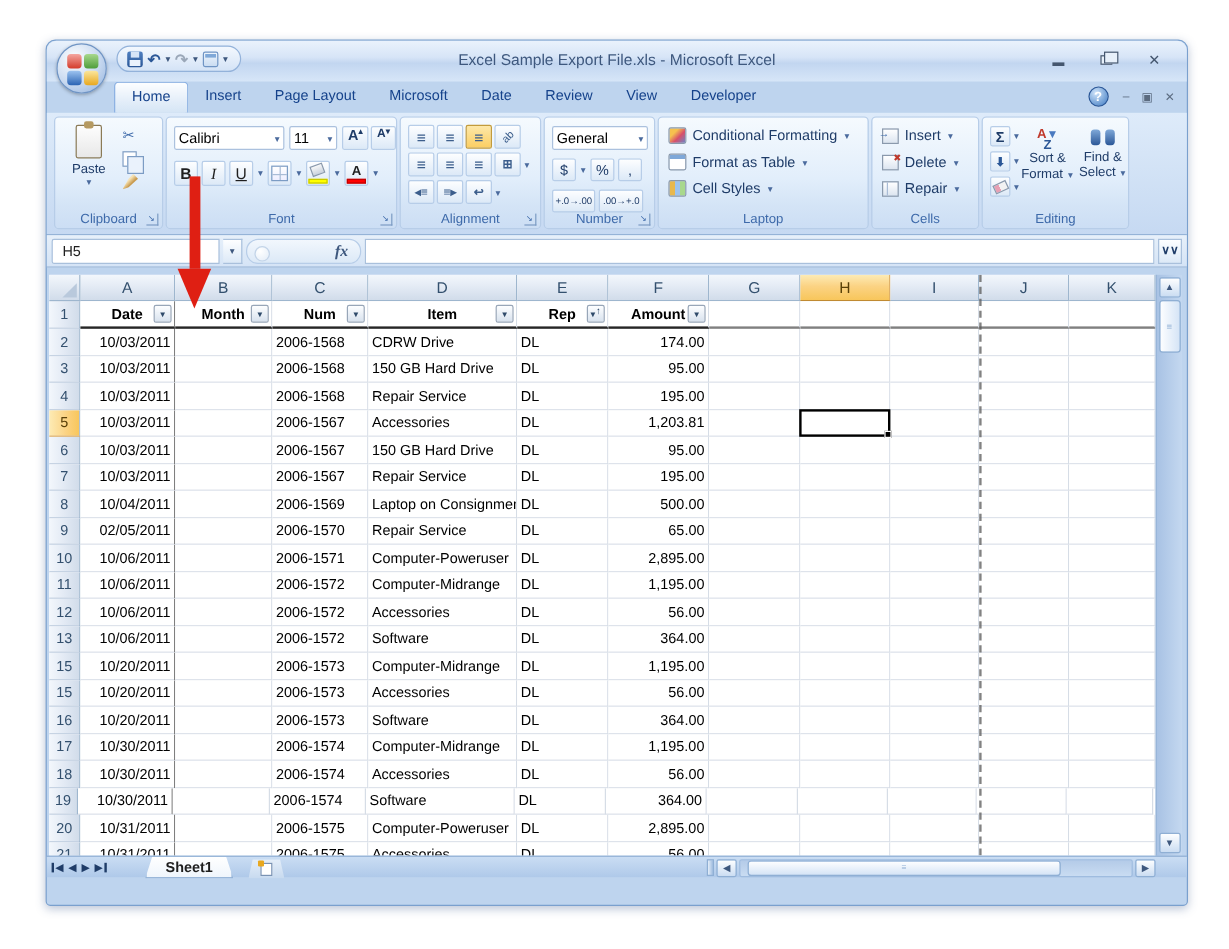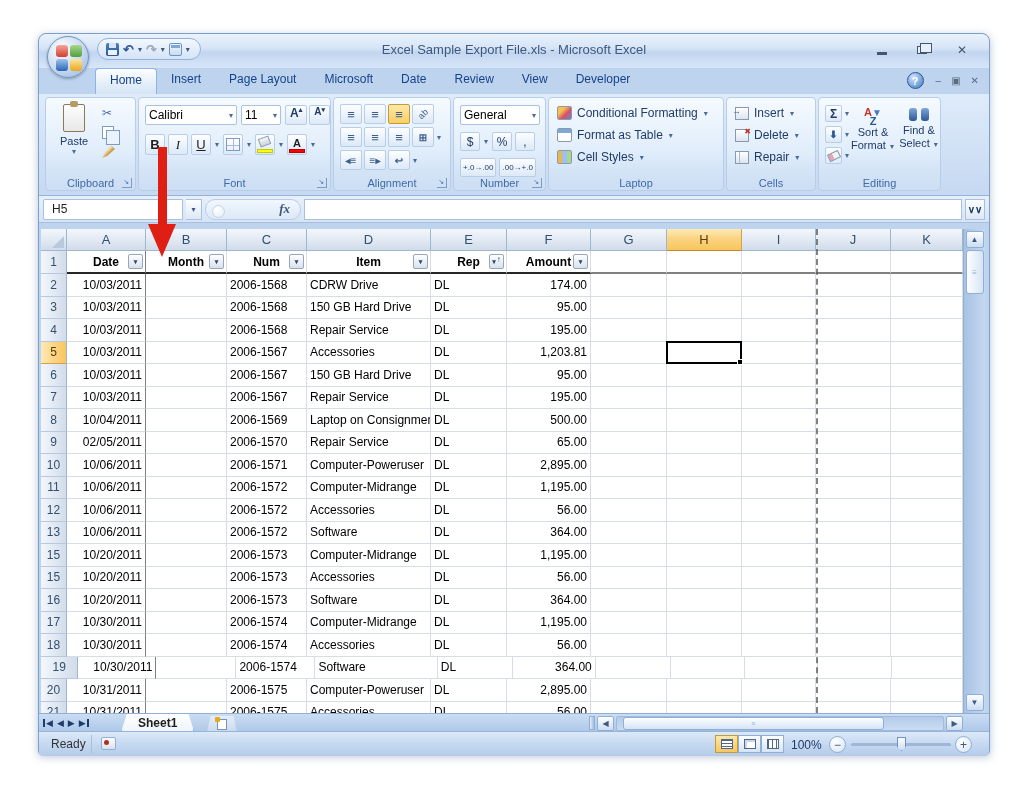--- a/index.html
+++ b/index.html
@@ -731,21 +731,21 @@
             <div class="cell" style="width: 124px;">Accessories</div>
             <div class="cell" style="width: 76px;">DL</div>
             <div class="cell ra" style="width: 84px;">56.00</div>
             <div class="cell" style="width: 76px;"></div>
             <div class="cell" style="width: 75px;"></div>
             <div class="cell" style="width: 74px;"></div>
             <div class="cell" style="width: 75px;"></div>
             <div class="cell" style="width: 72px;"></div>
           </div>
           <div class="grow">
-            <div class="rowhdr" style="width: 38px;">19</div>
+            <div class="rowhdr" style="width: 24px;">19</div>
             <div class="cell ra darkR" style="width: 79px;">10/30/2011</div>
             <div class="cell" style="width: 81px;"></div>
             <div class="cell" style="width: 80px;">2006-1574</div>
             <div class="cell" style="width: 124px;">Software</div>
             <div class="cell" style="width: 76px;">DL</div>
             <div class="cell ra" style="width: 84px;">364.00</div>
             <div class="cell" style="width: 76px;"></div>
             <div class="cell" style="width: 75px;"></div>
             <div class="cell" style="width: 74px;"></div>
             <div class="cell" style="width: 75px;"></div>
@@ -805,40 +805,19 @@
       <div class="hscroll">
         <span class="splith"></span>
         <span class="harrow">◀</span>
         <span class="htrack">
             <span class="hthumb">≡</span>
           </span>
         <span class="harrow">▶</span>
       </div>
     </div>
 
-    <div class="statusbar">
-      <span class="ready">Ready</span>
-      <span class="statdiv"></span>
-      <span class="macroico"></span>
-      <div class="viewbtns">
-        <div class="vbtn active">
-            <span class="vico"></span>
-          </div>
-        <div class="vbtn">
-            <span class="vico pl"></span>
-          </div>
-        <div class="vbtn">
-            <span class="vico pb"></span>
-          </div>
-      </div>
-      <span class="zoomlabel">100%</span>
-      <div class="zminus">−</div>
-      <div class="ztrack"></div>
-      <div class="zhandle"></div>
-      <div class="zplus">+</div>
-    </div>
   </div>
 
   <div class="redarrow">
     <div class="shaft"></div>
     <div class="head"></div>
   </div>
 </div>
 
 </body></html>

